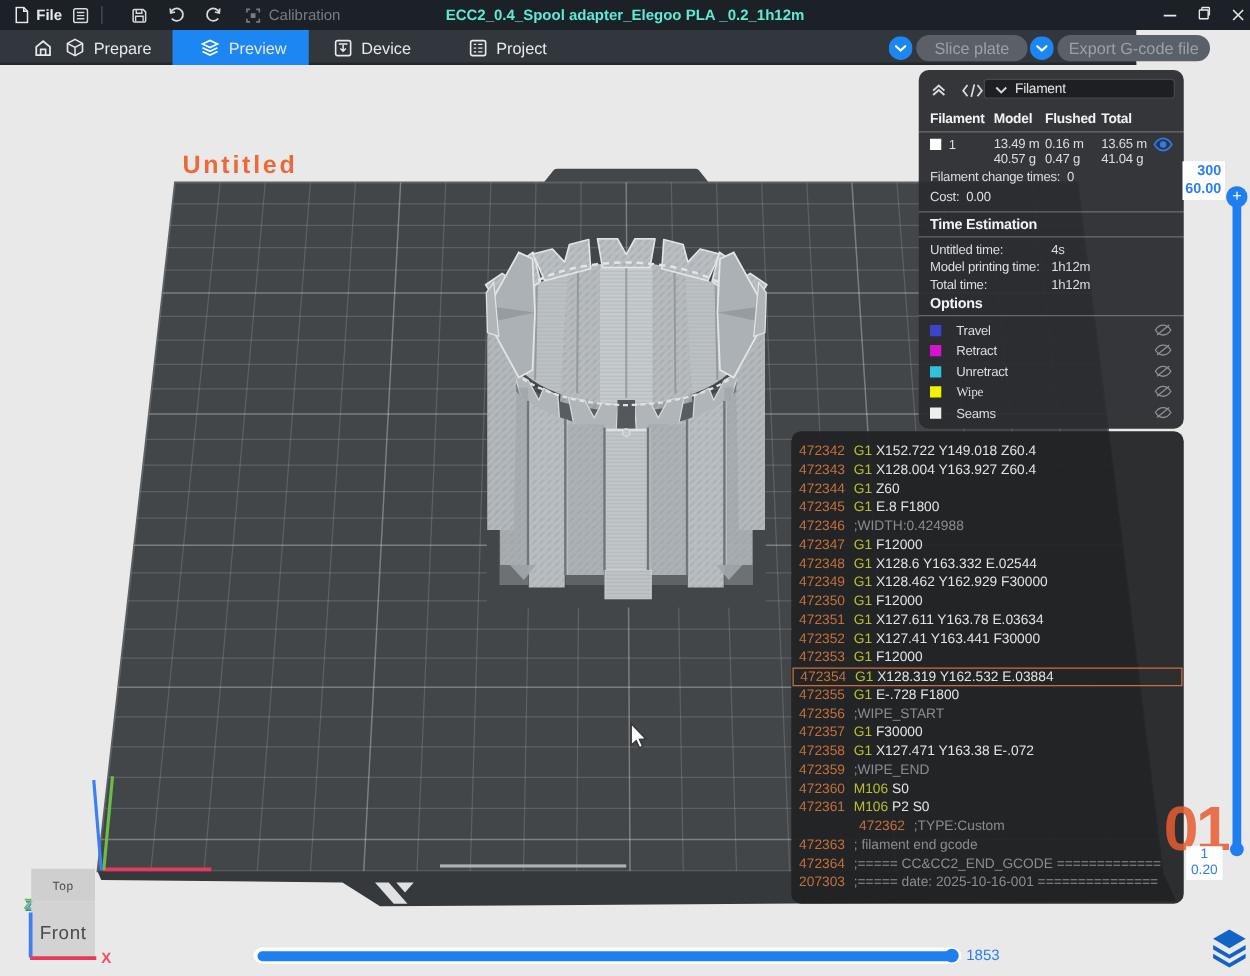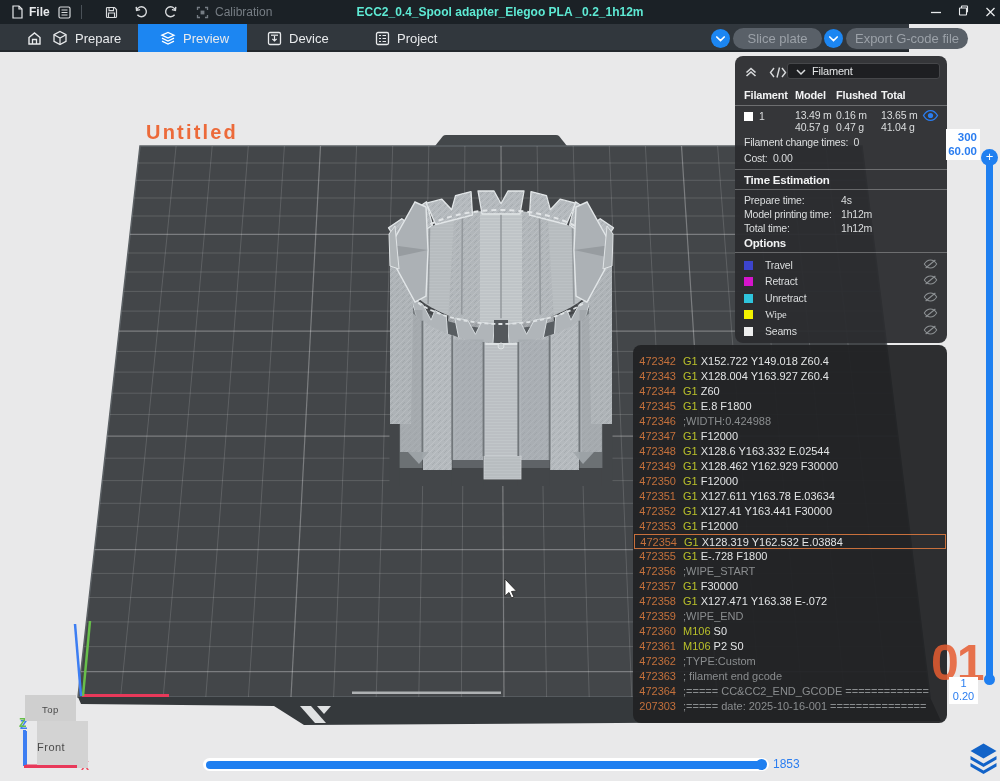--- a/index.html
+++ b/index.html
@@ -58,22 +58,22 @@
   #hslider { position:absolute; left:203px; top:706px; width:566px; height:13px;
     background:#fff; border-radius:7px; }
   #hfill { position:absolute; left:3px; top:2.5px; width:557px; height:8px; background:#1f7ff0; border-radius:4px; }
   #hdot { position:absolute; left:553px; top:1px; width:11px; height:11px; border-radius:50%; background:#1f7ff0; }
   #hlabel { position:absolute; left:773px; top:705px; font-size:12px; }
 
   
   #vcube { position:absolute; left:25px; top:643px; width:51px; height:73px; }
   #vcube .top { position:absolute; left:0; top:0; width:51px; height:26px; background:#cfcfcf;
     color:#4a4a4a; font-size:9.5px; text-align:center; line-height:30px; letter-spacing:0.5px;}
-  #vcube .front { position:absolute; left:12px; top:26px; width:51px; height:47px; background:#d3d3d3;
-    color:#4a4a4a; font-size:11px; text-align:left; line-height:52px; letter-spacing:0.5px;}
+  #vcube .front { position:absolute; left:0; top:26px; width:51px; height:47px; background:#d3d3d3;
+    color:#4a4a4a; font-size:15px; text-align:center; line-height:52px; letter-spacing:0.5px;}
 </style>
 </head>
 <body>
 <div id="page">
 
   <div id="titlebar">
     <div id="apptitle">ECC2_0.4_Spool adapter_Elegoo PLA _0.2_1h12m</div>
     <div class="ic" style="left:11px; gap:5px; font-weight:bold;">
       <svg width="13" height="14" viewBox="0 0 13 14">
           <path d="M2 1h6l3 3v9H2z" fill="none" stroke="#e8eaec" stroke-width="1.2"></path>
@@ -381,21 +381,21 @@
         <svg width="17" height="13" viewBox="0 0 17 13">
             <path d="M1.5 6.5C3.5 3 5.8 1.6 8.5 1.6s5 1.4 7 4.9c-2 3.5-4.3 4.9-7 4.9s-5-1.4-7-4.9z" fill="none" stroke="#2a7df0" stroke-width="1.4"></path>
             <circle cx="8.5" cy="6.5" r="2.6" fill="#2a7df0"></circle>
           </svg>
       </div>
       <div class="row" style="top:80px;">Filament change times:&nbsp; 0</div>
       <div class="row" style="top:96px;">Cost:&nbsp; 0.00</div>
       <div class="hdiv" style="top:113px;"></div>
       <div class="row" style="top:118px; font-weight:bold; font-size:11.5px; color:#f2f3f4;">Time Estimation</div>
       <div class="hdiv" style="top:133px;"></div>
-      <div class="row" style="top:138px;">Prepare time:</div>
+      <div class="row" style="top:138px;">Untitled time:</div>
         <div class="row" style="left:106px; top:138px;">4s</div>
       <div class="row" style="top:152px;">Model printing time:</div>
         <div class="row" style="left:106px; top:152px;">1h12m</div>
       <div class="row" style="top:166px;">Total time:</div>
         <div class="row" style="left:106px; top:166px;">1h12m</div>
       <div class="row" style="top:181px; font-weight:bold; font-size:11.5px; color:#f2f3f4;">Options</div>
       <div class="hdiv" style="top:196px;"></div>
       <div class="row" style="top:203px;"><span class="sw" style="background:#3c44cc;"></span><span style="margin-left:12px;">Travel</span></div>
       <div class="row" style="top:219px;"><span class="sw" style="background:#d614cc;"></span><span style="margin-left:12px;">Retract</span></div>
       <div class="row" style="top:236px;"><span class="sw" style="background:#2fc4dc;"></span><span style="margin-left:12px;">Unretract</span></div>
@@ -437,21 +437,21 @@
       <div class="gl" style="top:159px;"><span class="gn">472352</span><span class="gc">G1</span> <span class="gp">X127.41 Y163.441 F30000</span></div>
       <div class="gl" style="top:174px;"><span class="gn">472353</span><span class="gc">G1</span> <span class="gp">F12000</span></div>
       <div class="gl" style="top:189px; border:1px solid #c8703c; width:312px; margin-left:1px;"><span class="gn" style="width:42px;">472354</span><span class="gc">G1</span> <span class="gp">X128.319 Y162.532 E.03884</span></div>
       <div class="gl" style="top:204px;"><span class="gn">472355</span><span class="gc">G1</span> <span class="gp">E-.728 F1800</span></div>
       <div class="gl" style="top:219px;"><span class="gn">472356</span><span class="gm">;WIPE_START</span></div>
       <div class="gl" style="top:234px;"><span class="gn">472357</span><span class="gc">G1</span> <span class="gp">F30000</span></div>
       <div class="gl" style="top:249px;"><span class="gn">472358</span><span class="gc">G1</span> <span class="gp">X127.471 Y163.38 E-.072</span></div>
       <div class="gl" style="top:264px;"><span class="gn">472359</span><span class="gm">;WIPE_END</span></div>
       <div class="gl" style="top:279px;"><span class="gn">472360</span><span class="gc">M106</span> <span class="gp">S0</span></div>
       <div class="gl" style="top:294px;"><span class="gn">472361</span><span class="gc">M106</span> <span class="gp">P2 S0</span></div>
-      <div class="gl" style="top:309px;"><span class="gn">472362</span><span class="gm">;TYPE:Custom</span></div>
+      <div class="gl" style="top:309px;padding-left:48px;"><span class="gn">472362</span><span class="gm">;TYPE:Custom</span></div>
       <div class="gl" style="top:324px;"><span class="gn">472363</span><span class="gm">; filament end gcode</span></div>
       <div class="gl" style="top:339px;"><span class="gn">472364</span><span class="gm">;===== CC&amp;CC2_END_GCODE =============</span></div>
       <div class="gl" style="top:354px;"><span class="gn">207303</span><span class="gm">;===== date: 2025-10-16-001 ===============</span></div>
     </div>
 
     <div id="vtrack"></div>
     <div id="vhandle">+</div>
     <div id="vdot"></div>
     <div id="toplabel" class="blue">300<br>60.00</div>
     <div id="bignum">01</div>

